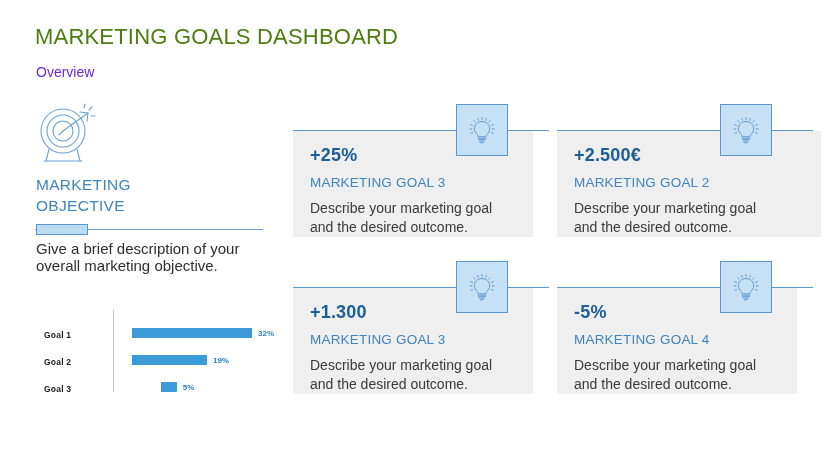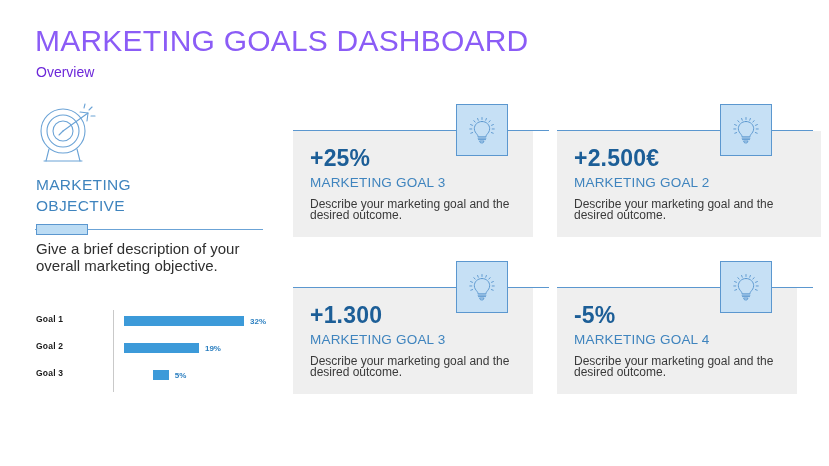--- a/index.html
+++ b/index.html
@@ -19,24 +19,24 @@
     position: absolute;
     inset: 0;
     background: #ffffff;
   }
 
   
   .page-title {
     position: absolute;
     left: 35px;
     top: 24px;
-    font-size: 30px;
+    font-size: 22px;
     font-weight: 400;
     letter-spacing: 0.2px;
-    color: #8b5cf6;
+    color: #4d7c0f;
     white-space: nowrap;
   }
   .page-subtitle {
     position: absolute;
     left: 36px;
     top: 64px;
     font-size: 14px;
     font-weight: 400;
     color: #6d28d9;
     white-space: nowrap;
@@ -99,25 +99,25 @@
   .chart-axis {
     position: absolute;
     left: 77px;
     top: 0px;
     width: 1px;
     height: 82px;
     background: #c9c9c9;
   }
   .chart-row {
     position: absolute;
-    left: 0;
+    left: 8px;
     width: 100%;
     height: 26px;
     display: flex;
-    align-items: flex-start;
+    align-items: flex-end;
   }
   .chart-row.r0 { top: 4px; }
   .chart-row.r1 { top: 31px; }
   .chart-row.r2 { top: 58px; gap: 29px; }
   .chart-cat {
     width: 70px;
     text-align: left;
     font-size: 8.5px;
     font-weight: bold;
     color: #1a1a1a;
@@ -163,42 +163,42 @@
   }
   .card-line.c0 { left: 293px; top: 130px; }
   .card-line.c1 { left: 557px; top: 130px; }
   .card-line.c2 { left: 293px; top: 287px; }
   .card-line.c3 { left: 557px; top: 287px; }
 
   .card-value {
     position: absolute;
     left: 17px;
     top: 14px;
-    font-size: 23px;
+    font-size: 18px;
     font-weight: bold;
     color: #1c5e97;
     letter-spacing: 0.2px;
     white-space: nowrap;
   }
   .card-title {
     position: absolute;
     left: 17px;
     top: 44px;
     font-size: 13.5px;
     color: #3f84be;
     letter-spacing: 0.2px;
     white-space: nowrap;
   }
   .card-desc {
     position: absolute;
     left: 17px;
     top: 68px;
     width: 200px;
-    font-size: 12px;
-    line-height: 11px;
+    font-size: 14px;
+    line-height: 19px;
     color: #3a3a3a;
   }
 
   .icon-box {
     position: absolute;
     width: 52px;
     height: 52px;
     background: #c6e0f5;
     border: 1px solid #5b97cf;
     box-sizing: border-box;

